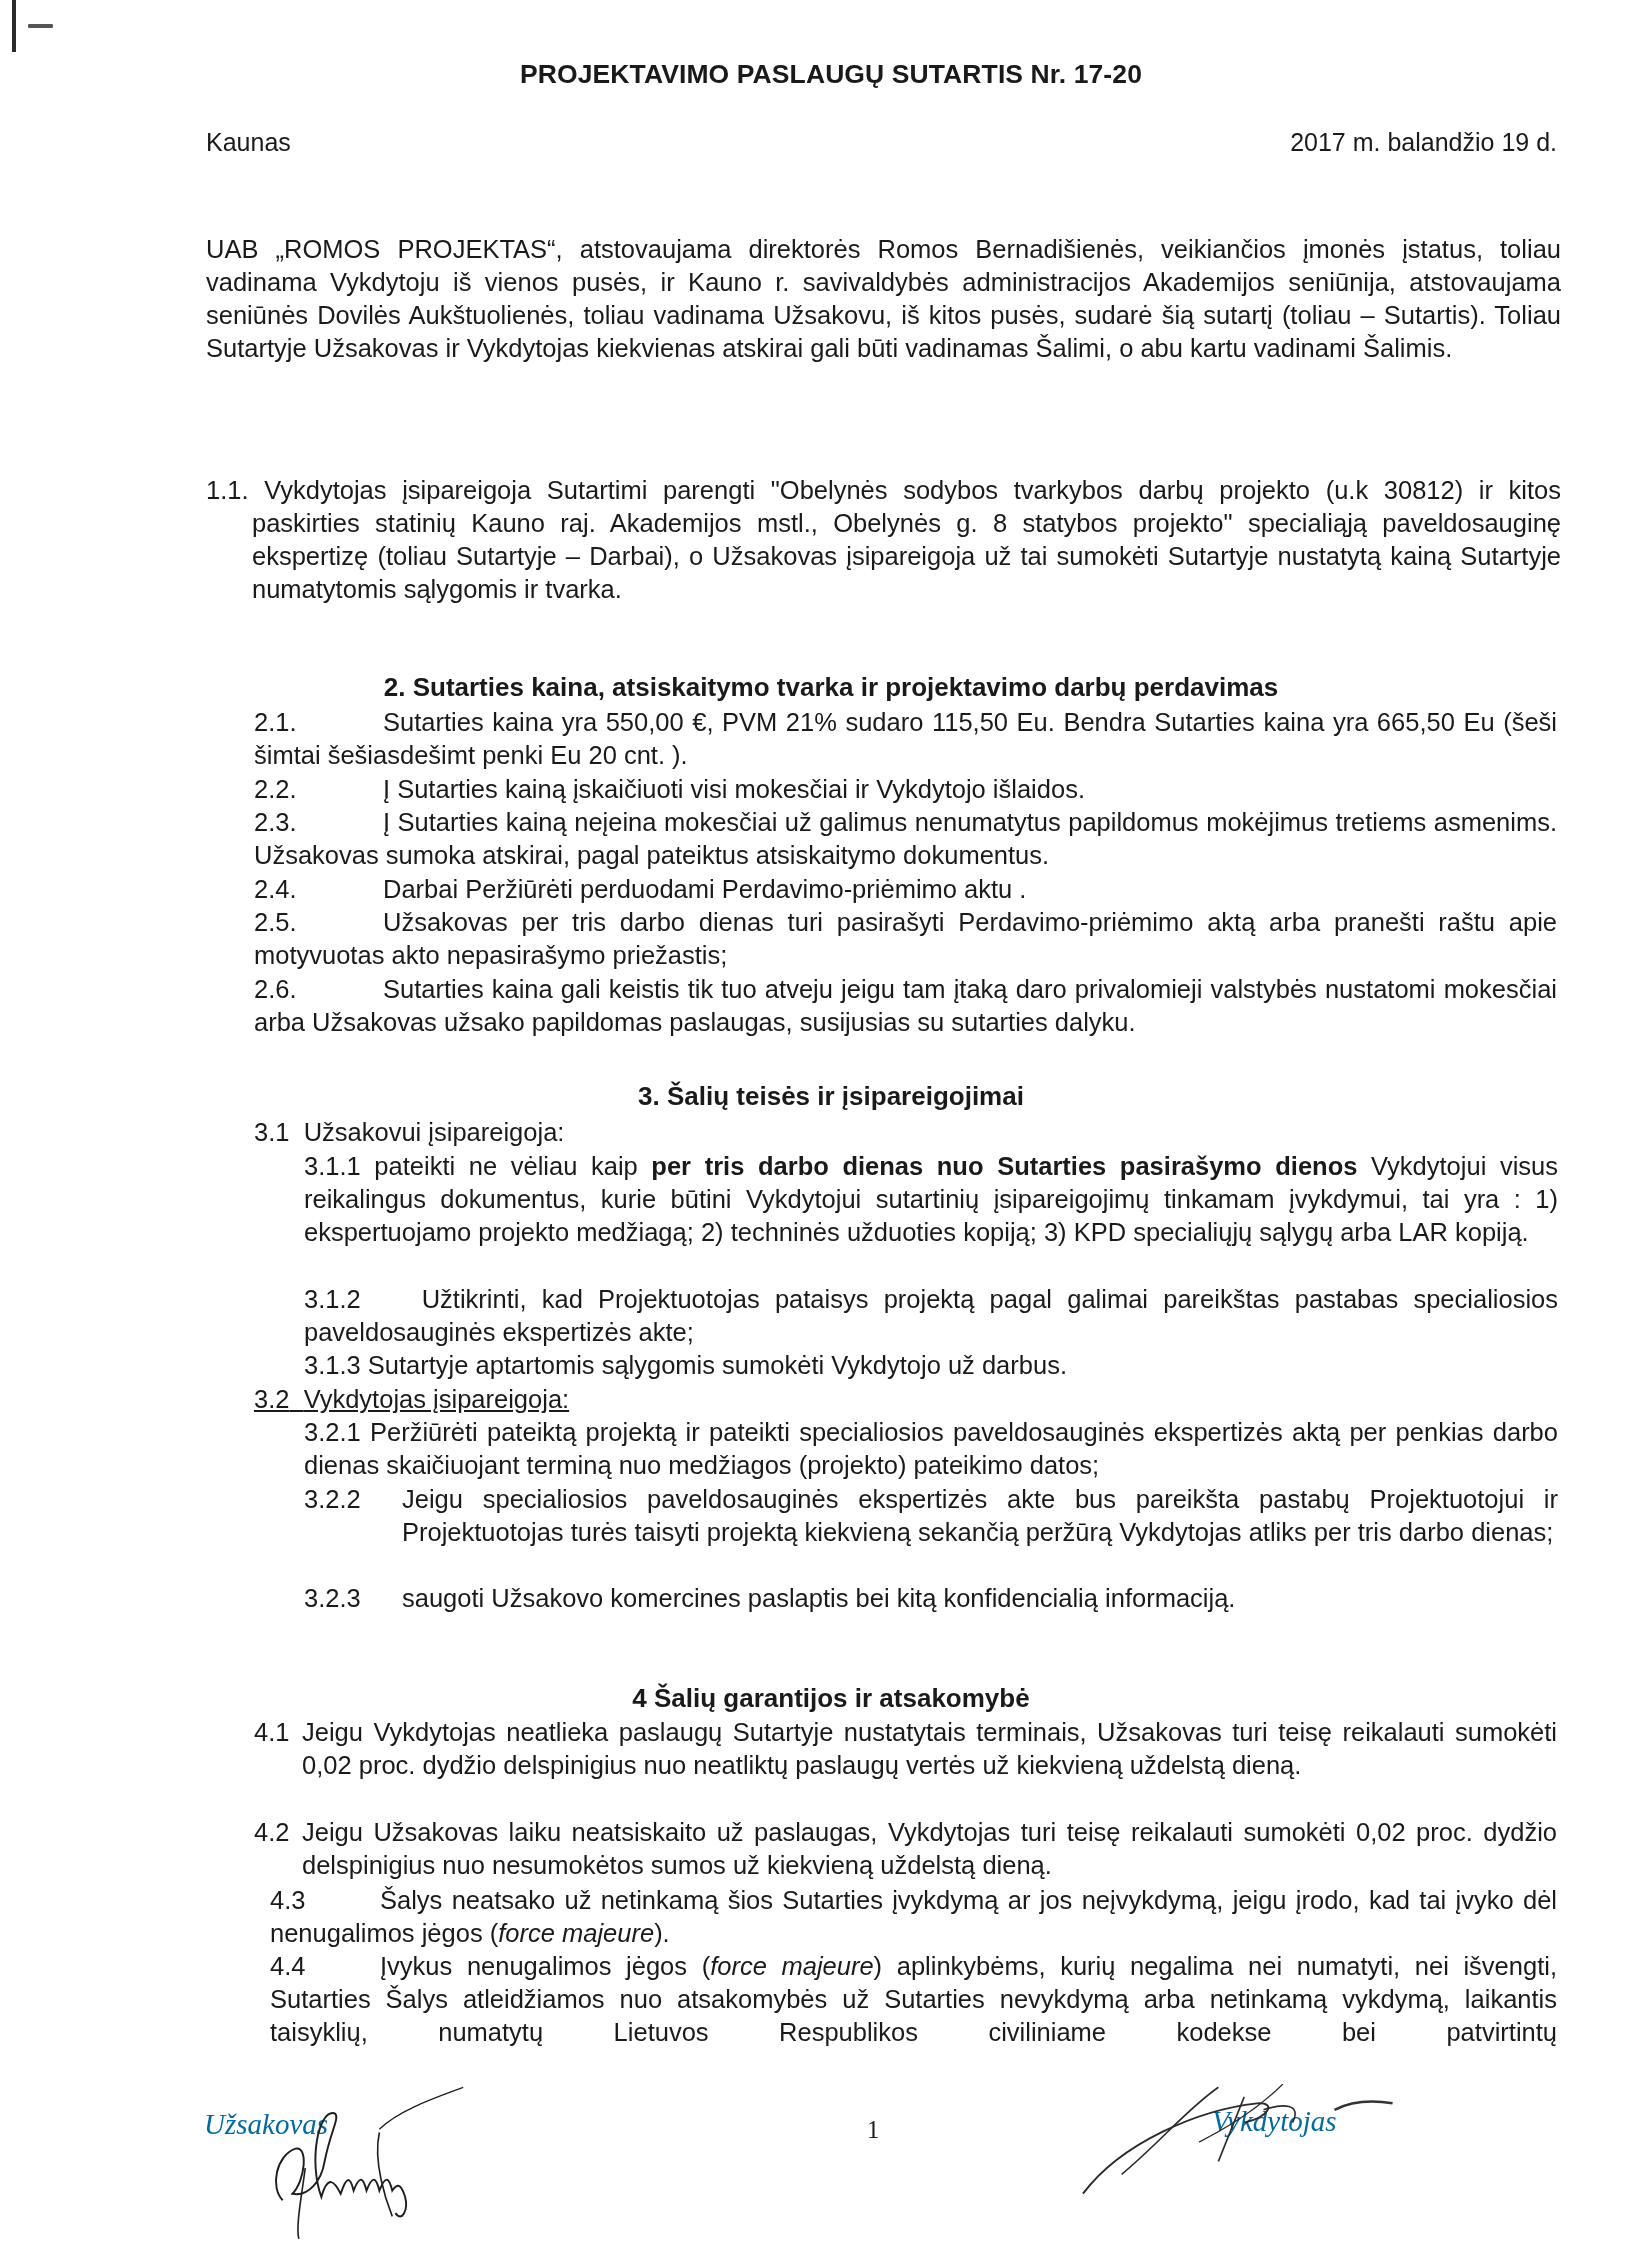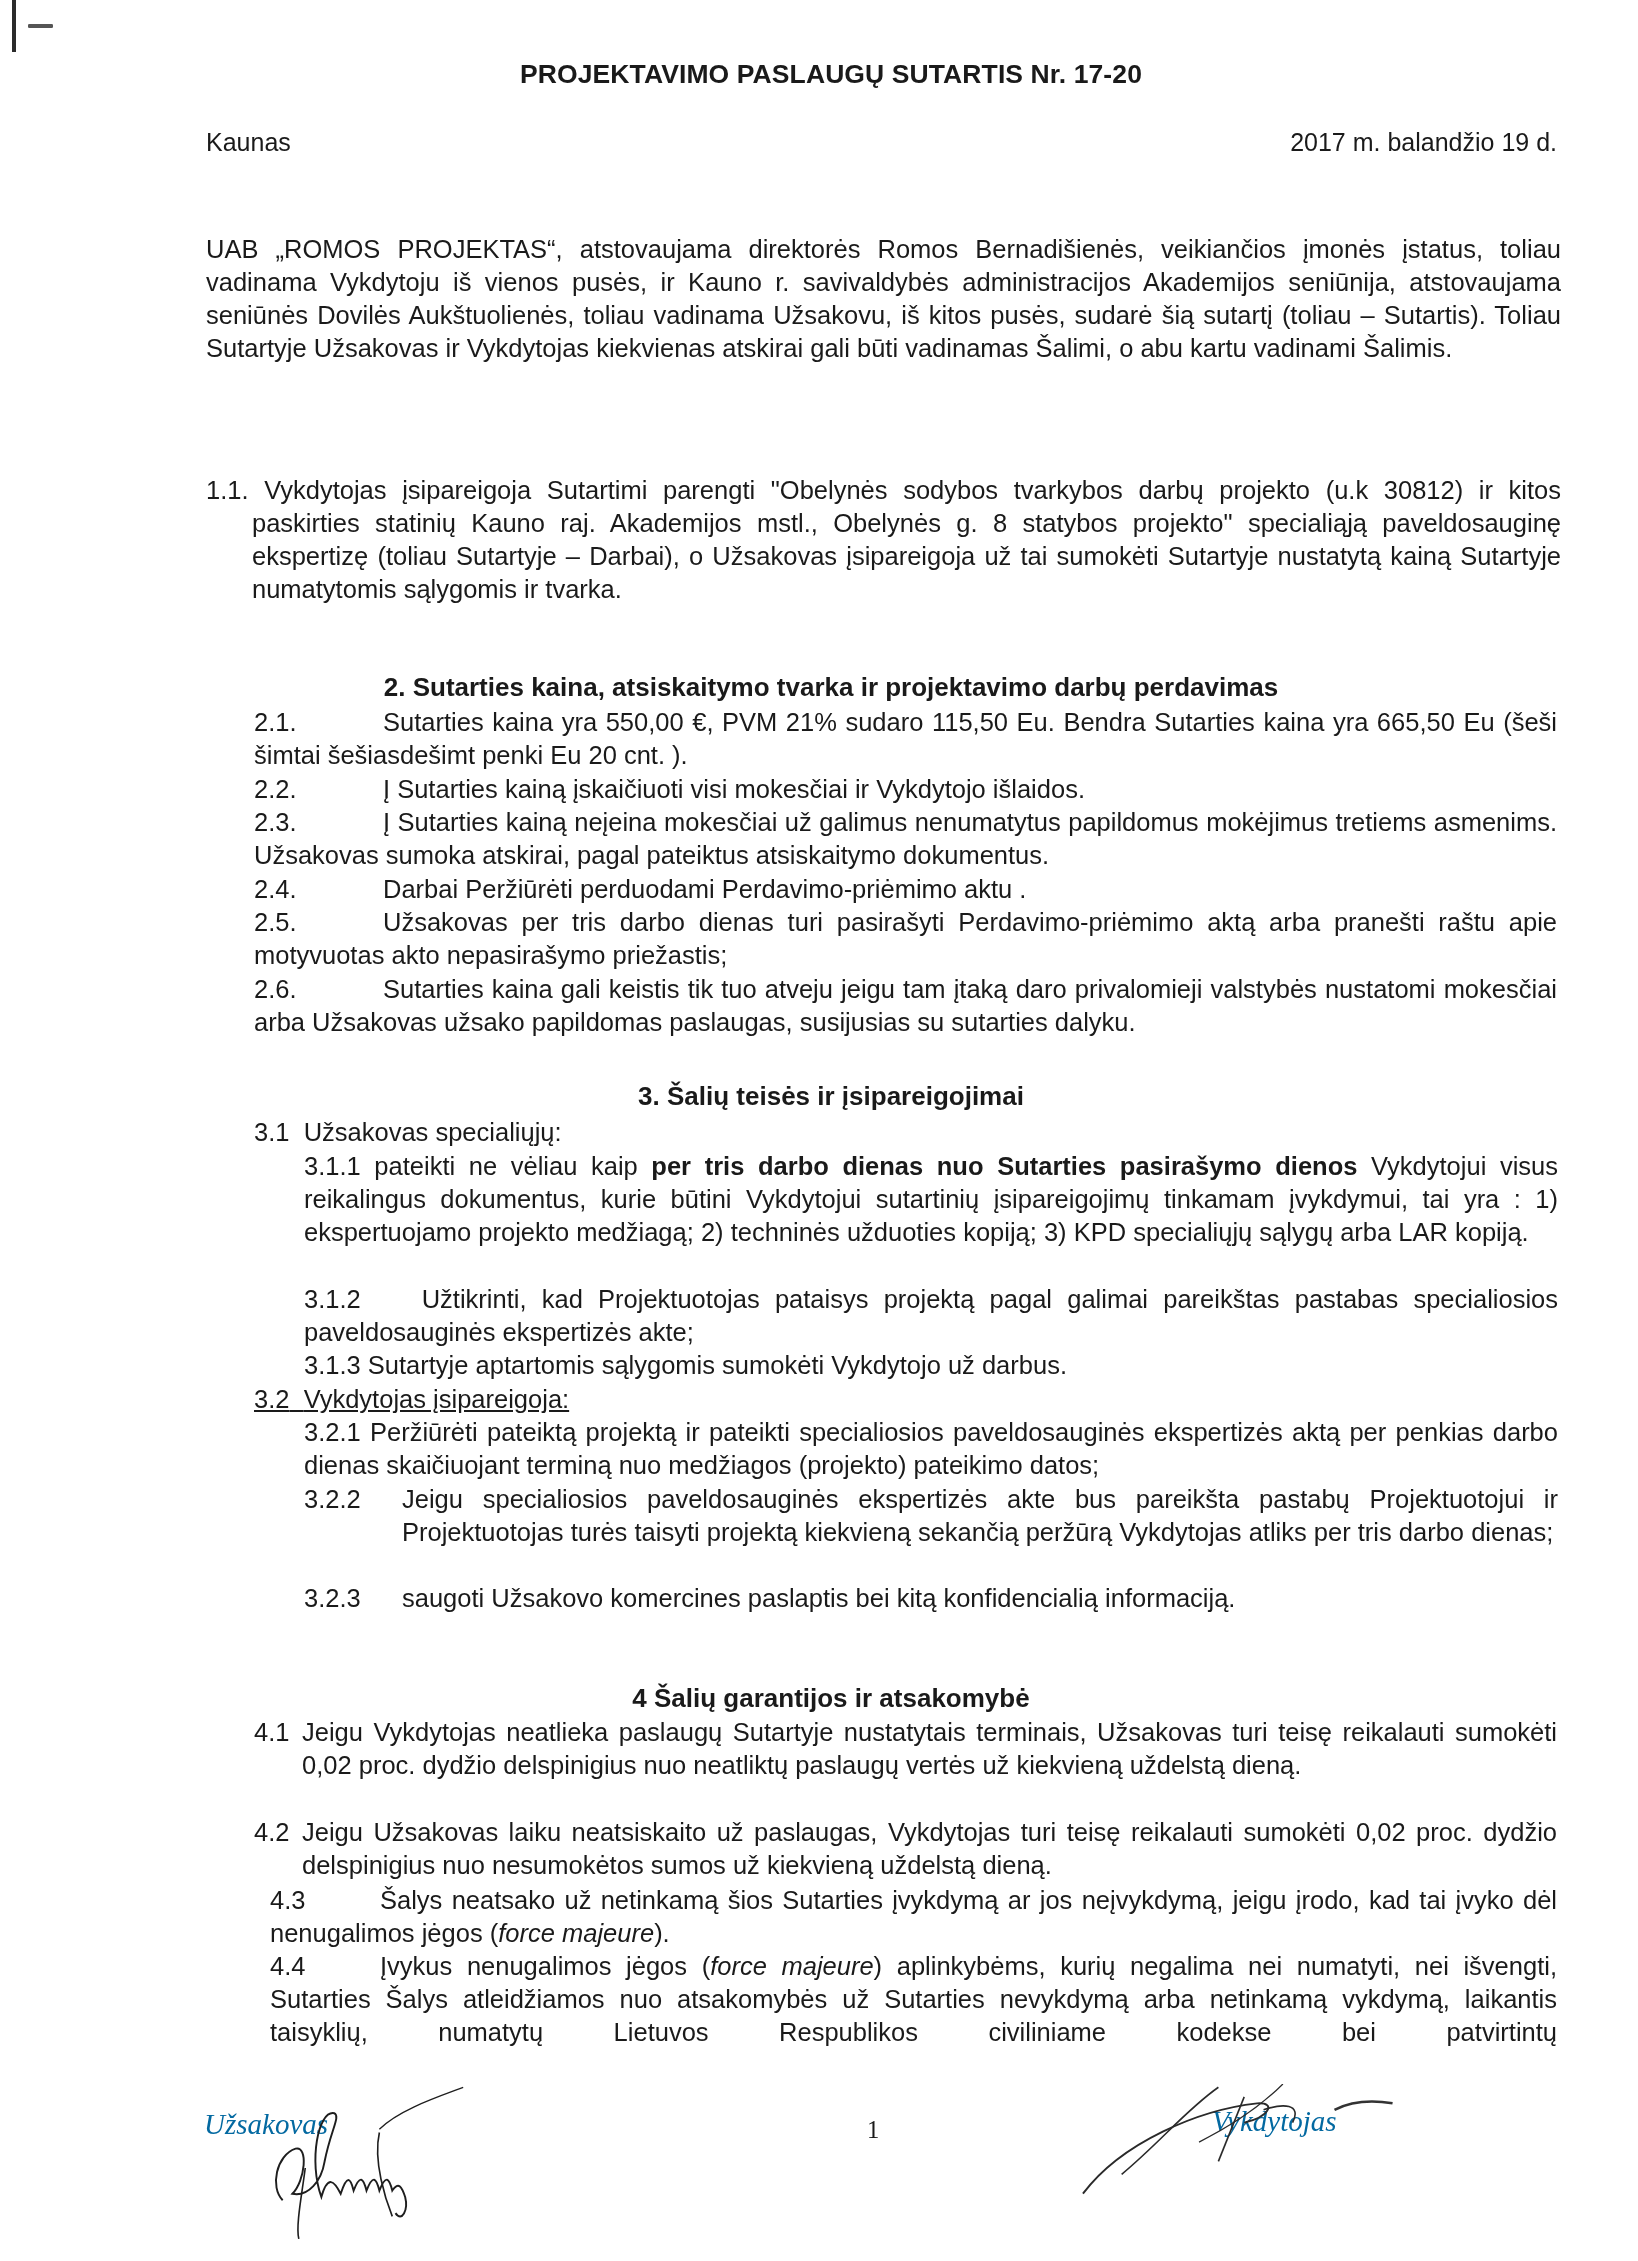--- a/index.html
+++ b/index.html
@@ -57,21 +57,21 @@
     <span style="position:absolute; left:0; text-indent:0;">2.5.</span><span>Užsakovas per tris darbo dienas turi pasirašyti Perdavimo-priėmimo aktą arba pranešti raštu apie motyvuotas akto nepasirašymo priežastis;</span>
   </div>
   <div class="para" style="left:242px; width:1303px; top:973px; text-indent:129px;">
     <span style="position:absolute; left:0; text-indent:0;">2.6.</span><span>Sutarties kaina gali keistis tik tuo atveju jeigu tam įtaką daro privalomieji valstybės nustatomi mokesčiai arba Užsakovas užsako papildomas paslaugas, susijusias su sutarties dalyku.</span>
   </div>
 
   <div class="heading" style="top:1081px;">3. Šalių teisės ir įsipareigojimai</div>
 
   <div class="para" style="left:242px; width:1303px; top:1116px;">
     <span>3.1</span>&nbsp;
-    <span>Užsakovas specialiųjų:</span>
+    <span>Užsakovui įsipareigoja:</span>
   </div>
 
   <div class="para" style="left:292px; width:1254px; top:1150px;">
     <span>3.1.1</span>
     <span>pateikti ne vėliau kaip </span><b class="inline">per tris darbo dienas nuo Sutarties pasirašymo dienos</b><span> Vykdytojui visus reikalingus dokumentus, kurie būtini Vykdytojui sutartinių įsipareigojimų tinkamam įvykdymui, tai yra : 1) ekspertuojamo projekto medžiagą; 2) techninės užduoties kopiją;  3) KPD specialiųjų sąlygų arba LAR kopiją.</span>
   </div>
 
   <div class="para" style="left:292px; width:1254px; top:1283px; text-indent:0;">
     <span>3.1.2</span>&nbsp;&nbsp;&nbsp;
     <span>Užtikrinti, kad Projektuotojas pataisys projektą pagal galimai pareikštas pastabas specialiosios paveldosauginės ekspertizės akte;</span>

